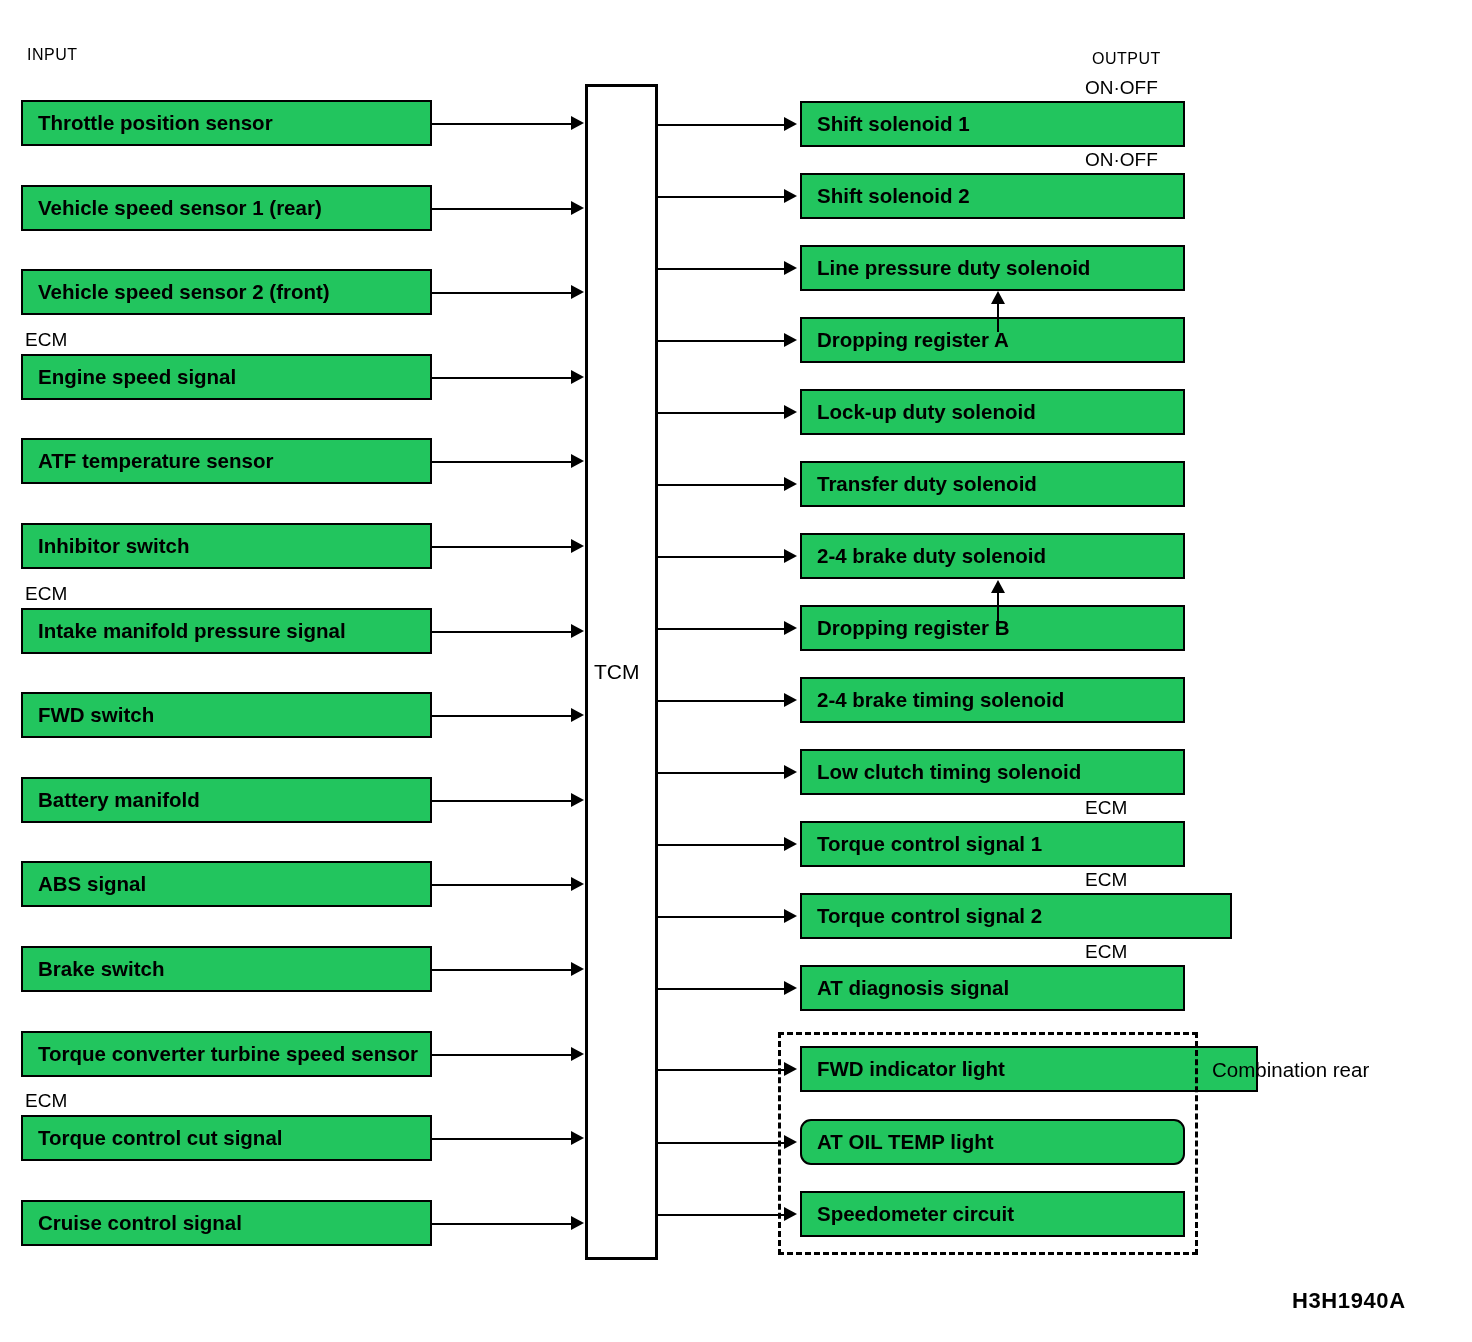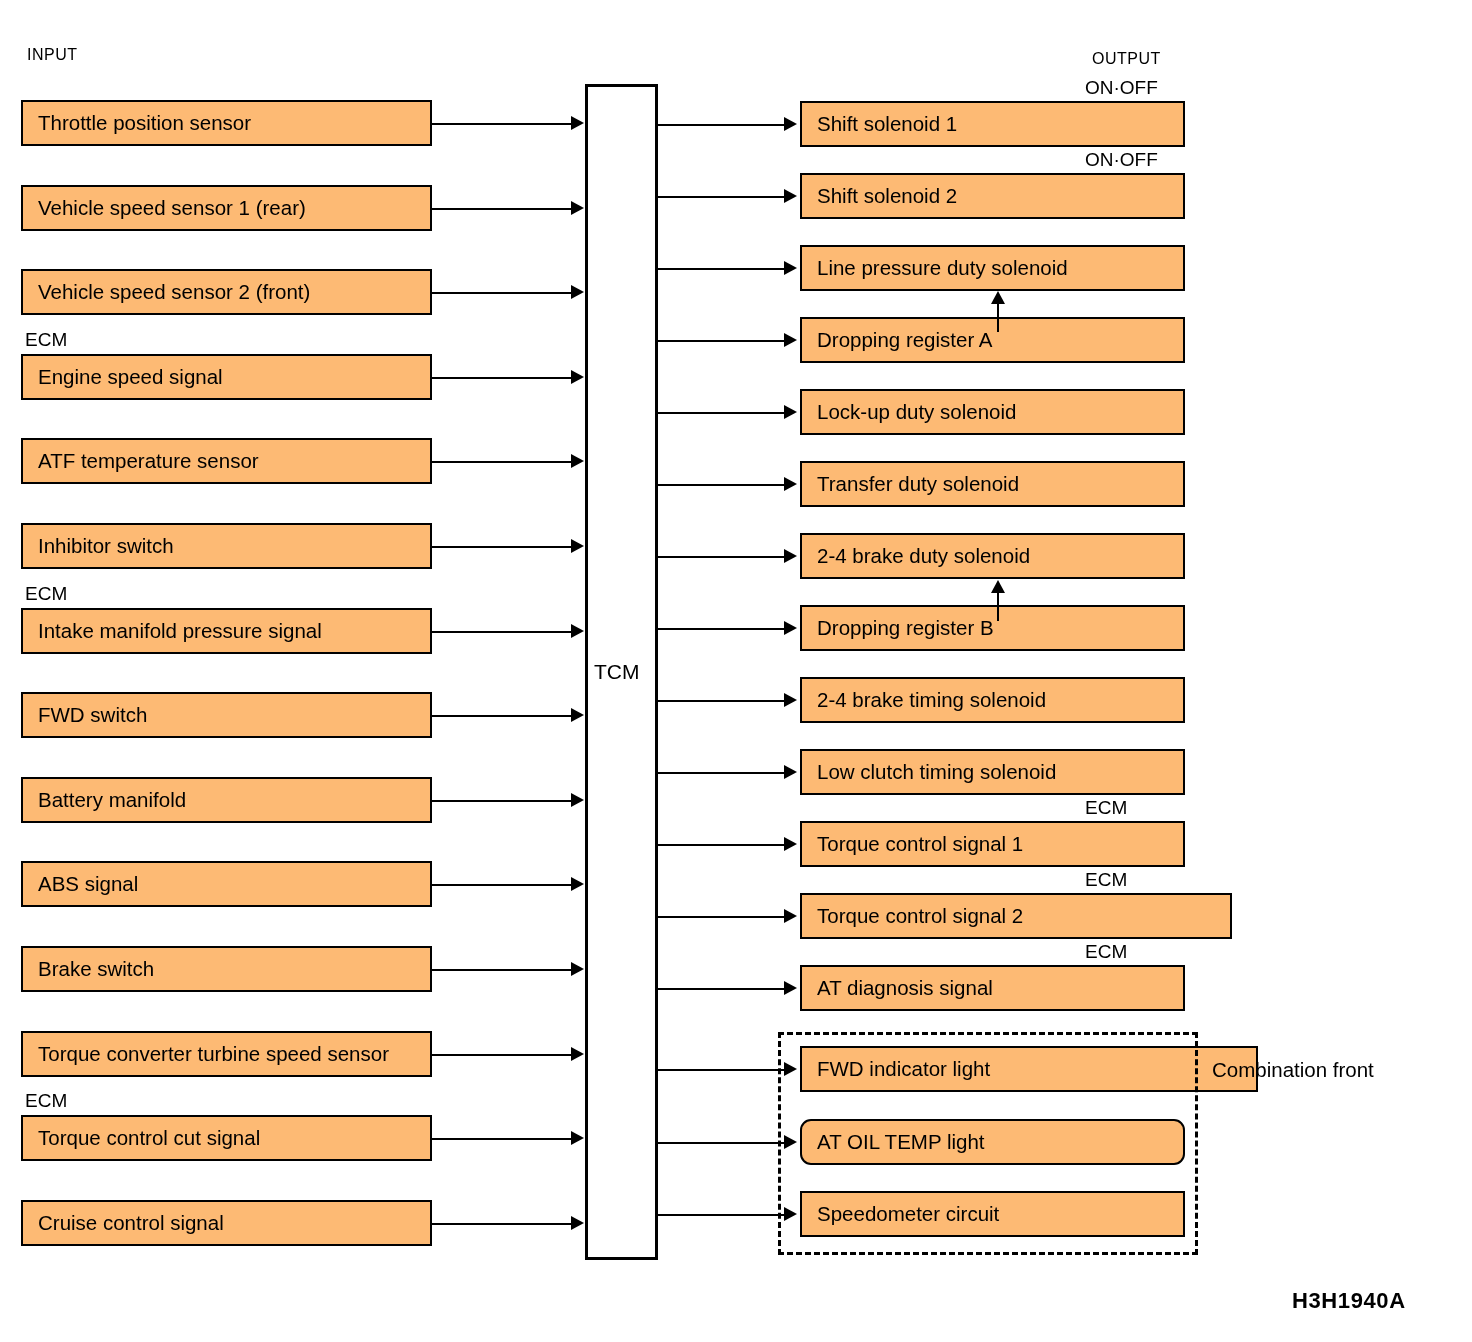--- a/index.html
+++ b/index.html
@@ -20,23 +20,24 @@
     position: absolute;
     font-size: 16px;
     letter-spacing: 0.5px;
     white-space: nowrap;
     color: #000;
   }
   .node {
     position: absolute;
     box-sizing: border-box;
     border: 2.5px solid #000;
-    background: #fdba74;
+    background: #22c55e;
     display: flex;
     align-items: center;
+    font-weight: bold;
   }
   .node .lbl {
     padding-left: 15px;
     font-size: 20.5px;
     line-height: 1;
     white-space: nowrap;
     color: #000;
   }
   .minilbl {
     position: absolute;
@@ -269,21 +270,21 @@
       <div class="hline" style="left:658px; top:1142px; width:128px;"></div>
       <div class="arrow-r" style="left:784px; top:1135px;"></div>
       <div class="node" style="left:800px; top:1191px; width:385px; height:46px;">
         <span class="lbl">Speedometer circuit</span>
       </div>
       <div class="hline" style="left:658px; top:1214px; width:128px;"></div>
       <div class="arrow-r" style="left:784px; top:1207px;"></div>
     </div>
 
   <div class="dashbox" style="left:778px; top:1032px; width:420px; height:223px;"></div>
-  <div class="minilbl" style="left:1212px; top:1060px; font-size:20.5px;">Combination front</div>
+  <div class="minilbl" style="left:1212px; top:1060px; font-size:20.5px;">Combination rear</div>
 
   <div class="vline" style="left:997px; top:296px; height:36px;"></div>
   <div class="arrow-u" style="left:991px; top:291px;"></div>
 
   <div class="vline" style="left:997px; top:585px; height:36px;"></div>
   <div class="arrow-u" style="left:991px; top:580px;"></div>
 
   <div class="figcode" style="left:1292px; top:1288px;">H3H1940A</div>
 
 </div>

